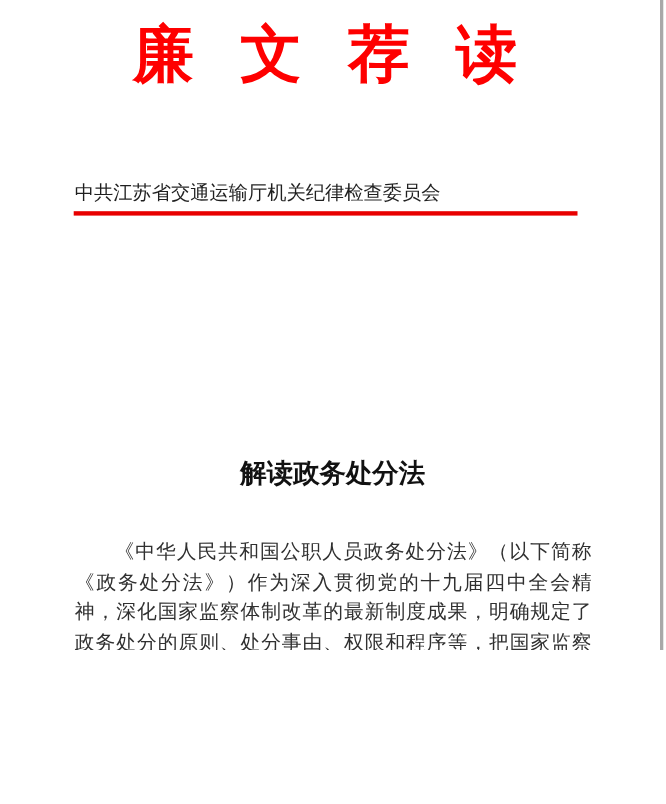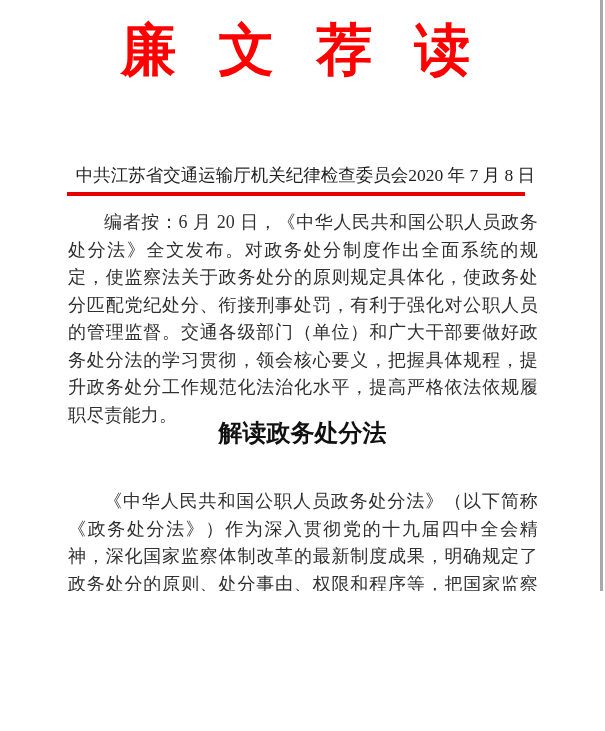--- a/index.html
+++ b/index.html
@@ -29,21 +29,21 @@
     top: 130px; left: 0; right: 0;
     text-align: center;
     font-size: 17px;
     line-height: 22px;
     color: #1f1f1f;
   }
   .pub-row {
     position: absolute;
     top: 163px; left: 68px; right: 68px;
     display: flex;
-    justify-content: flex-end;
+    justify-content: space-between;
     align-items: baseline;
     font-size: 17.5px;
     line-height: 24px;
     color: #1f1f1f;
   }
   .pub-row .pub-date { padding-right: 2px; }
   .red-rule {
     position: absolute;
     top: 192px; left: 67px;
     width: 458px; height: 4px;
@@ -64,20 +64,21 @@
   .editor-note { top: 209px; }
   .article-title {
     position: absolute;
     top: 419px; left: 0; right: 0;
     margin: 0;
     text-align: center;
     font-size: 24px;
     line-height: 28px;
     font-weight: 700;
     color: #111111;
+    font-family: Liberation Mono, monospace;
   }
   .article-body { top: 488px; font-family: Liberation Serif, serif; }
   .page-number {
     position: absolute;
     top: 702px; left: 0; right: 0;
     text-align: center;
     font-size: 15px;
     color: #1f1f1f;
   }
   .right-edge {
@@ -90,26 +91,24 @@
 </head>
 <body>
 
 <div class="page">
 
   <h1 class="masthead">廉 文 荐 读</h1>
 
 
   <div class="pub-row">
     <span class="pub-name">中共江苏省交通运输厅机关纪律检查委员会</span>
-    <span class="pub-date">2020 年 7 月 8 日</span>
   </div>
 
   <div class="red-rule"></div>
 
-  <p class="para editor-note">编者按：6 月 20 日，《中华人民共和国公职人员政务处分法》全文发布。对政务处分制度作出全面系统的规定，使监察法关于政务处分的原则规定具体化，使政务处分匹配党纪处分、衔接刑事处罚，有利于强化对公职人员的管理监督。交通各级部门（单位）和广大干部要做好政务处分法的学习贯彻，领会核心要义，把握具体规程，提升政务处分工作规范化法治化水平，提高严格依法依规履职尽责能力。</p>
 
   <h2 class="article-title">
     <span>解读政务处分法</span><br>
   </h2>
 
   <p class="para article-body">《中华人民共和国公职人员政务处分法》（以下简称《政务处分法》）作为深入贯彻党的十九届四中全会精神，深化国家监察体制改革的最新制度成果，明确规定了政务处分的原则、处分事由、权限和程序等，把国家监察体制改革提出的实现对所有行使公权力的公职人员监督全覆盖具体化、制度化，进一步增强了监督有效性，有利于建设一支忠诚干净担当的公职人员队伍。</p>
 
   <div class="page-number">- 1 -</div>
 
   <div class="right-edge"></div>

